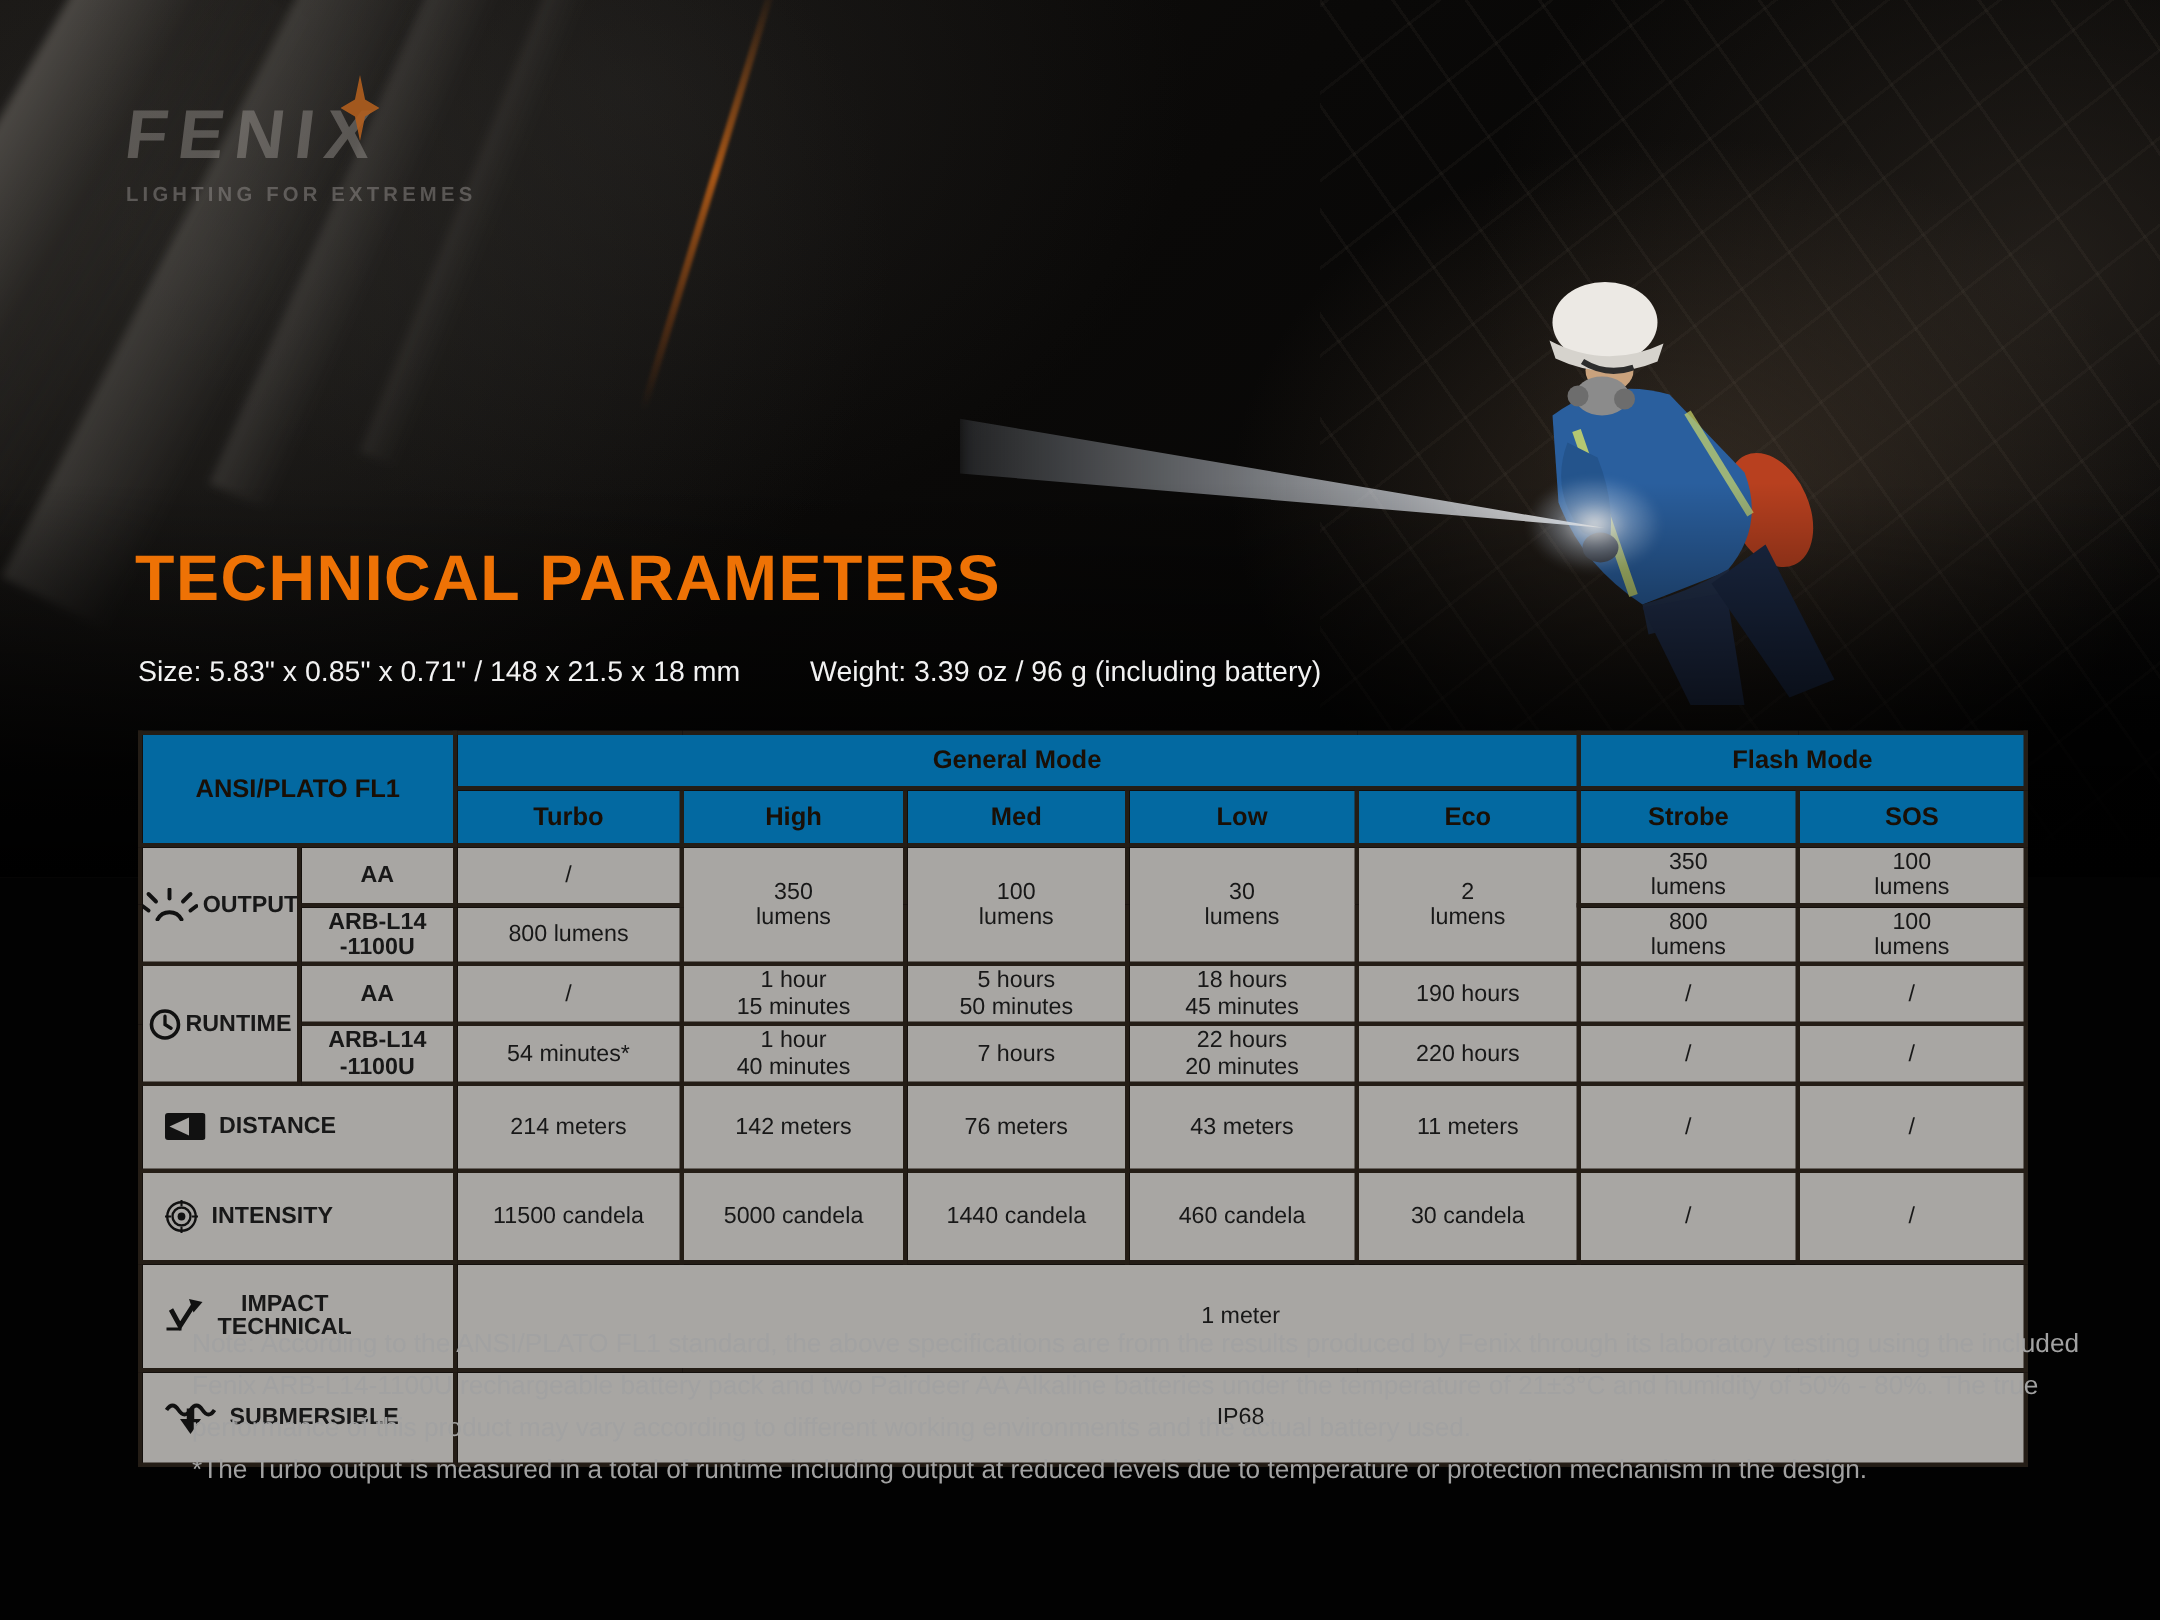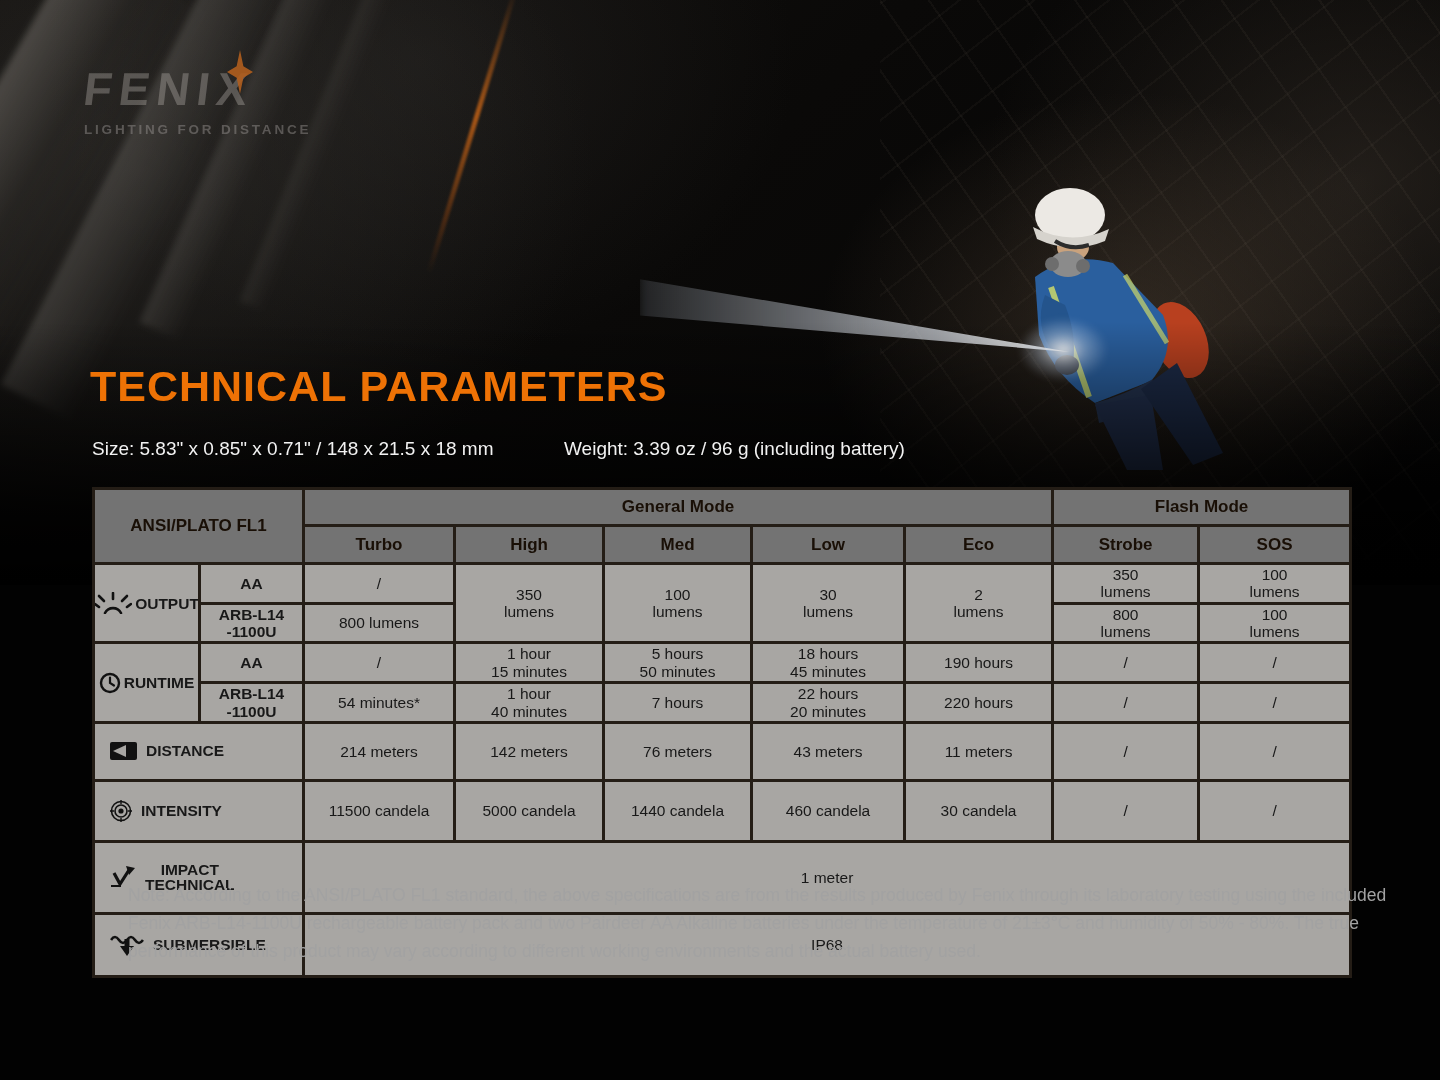--- a/index.html
+++ b/index.html
@@ -66,32 +66,32 @@
   .tagline {
     margin-top:6px; font-size:13.5px; font-weight:700; letter-spacing:2.8px;
     color:rgba(158,154,150,0.45);
   }
   
   .title { position:absolute; left:90px; top:362px; margin:0;
     font-size:43px; font-weight:700; letter-spacing:1px; color:#ee7205; }
   .specs { position:absolute; left:92px; top:438px; width:1260px; height:26px;
     color:#f2f2f2; font-size:19px; }
   .specs .size { position:absolute; left:0; top:0; }
-  .specs .weight { position:absolute; left:472px; top:0; }
+  .specs .weight { position:absolute; left:448px; top:0; }
   
   table.spec {
     position:absolute; left:92px; top:487px; width:1257px;
     border-collapse:collapse; table-layout:fixed;
   }
   table.spec th, table.spec td {
     border:3px solid #241d16; text-align:center; vertical-align:middle;
     padding:1px 2px; overflow:hidden;
   }
   table.spec th {
-    background:#737373; color:#190f06; font-size:17px; font-weight:700;
+    background:#0369a1; color:#190f06; font-size:17px; font-weight:700;
   }
   table.spec td {
     background:#a8a6a3; color:#181818; font-size:15.5px; line-height:1.12;
     white-space:pre-line;
   }
   td.lab { font-weight:700; font-size:15.5px; color:#111; }
   .v-label { display:flex; align-items:center; justify-content:center; gap:3px; }
   .h-label { display:flex; align-items:center; justify-content:flex-start; gap:9px;
     padding-left:13px; text-align:center; line-height:1.02; }
   tr.h37 { height:37px; } tr.h38 { height:38px; }
@@ -131,21 +131,21 @@
       <circle cx="108" cy="101" r="7" fill="#6d6d6d"></circle>
       <path d="M80 76 q16 10 34 4" stroke="#2c2c2c" stroke-width="4" fill="none"></path>
     </svg>
     <div class="beam"></div>
     <div class="beam-glow"></div>
   </div>
 
   <div class="logo">
     <div class="logo-text">FENIX</div>
     <div class="star"></div>
-    <div class="tagline">LIGHTING FOR DISTANCE</div>
+    <div class="tagline">LIGHTING FOR EXTREMES</div>
   </div>
 
   <h1 class="title">TECHNICAL PARAMETERS</h1>
   <div class="specs">
     <span class="size">Size: 5.83" x 0.85" x 0.71" / 148 x 21.5 x 18 mm</span>
     <span class="weight">Weight: 3.39 oz / 96 g (including battery)</span>
   </div>
 
   <table class="spec">
     <colgroup>
@@ -314,15 +314,16 @@
             <span>SUBMERSIBLE</span>
           </div>
         </td>
         <td colspan="7">IP68</td>
       </tr>
     </tbody>
   </table>
 
   <div class="notes">
     <p>Note: According to the ANSI/PLATO FL1 standard, the above specifications are from the results produced by Fenix through its laboratory testing using the included Fenix ARB-L14-1100U rechargeable battery pack and two Pairdeer AA Alkaline batteries under the temperature of 21±3°C and humidity of 50% - 80%. The true performance of this product may vary according to different working environments and the actual battery used.</p>
+    <p>*The Turbo output is measured in a total of runtime including output at reduced levels due to temperature or protection mechanism in the design.</p>
   </div>
 
 </div>
 
 </body></html>

